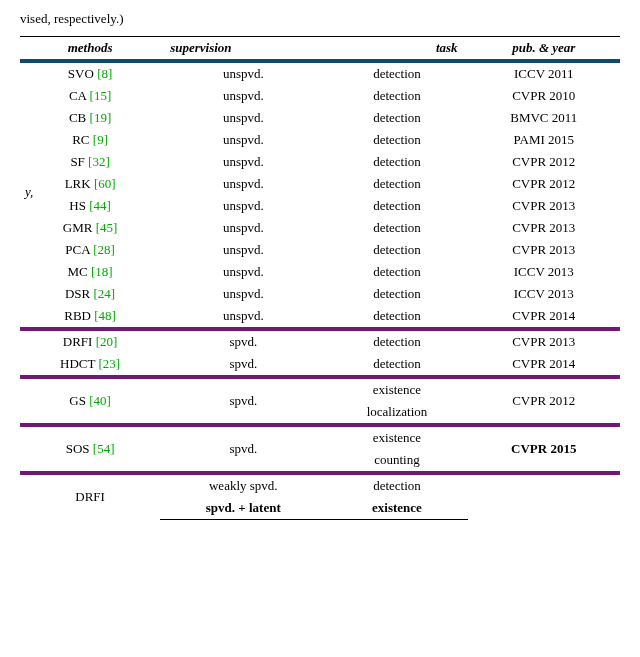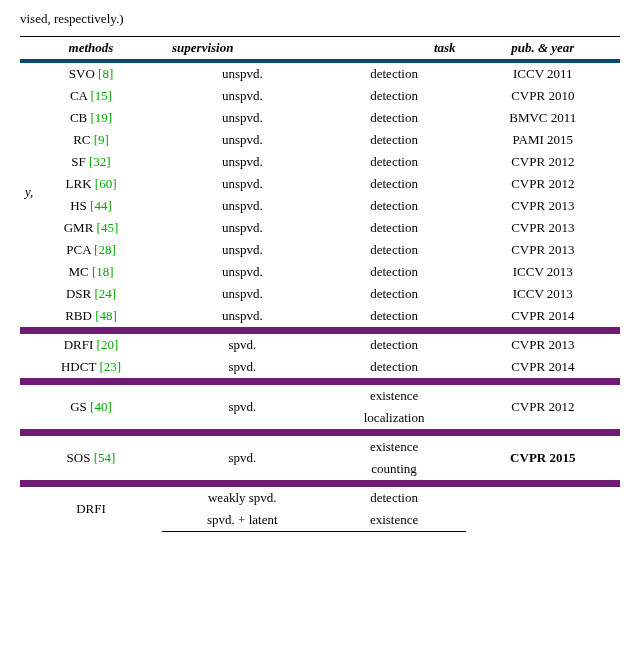--- a/index.html
+++ b/index.html
@@ -28,24 +28,25 @@
     thead tr th {
       border-top: 1.5px solid #000;
       border-bottom: 4px solid #0c4a6e;
       font-weight: bold;
       font-style: italic;
     }
     tbody tr td {
       
     }
     .group-separator td {
-      border-top: 7px solid #701a75;
+      border-top: 4px solid #701a75;
     }
     .last-row td {
       border-bottom: 1.5px solid #000;
+      font-weight: bold;
     }
     .green-ref {
       color: #00aa00;
       font-weight: normal;
     }
     .method-col { text-align: center; }
     .supervision-col { text-align: left; }
     .task-col { text-align: right; }
     .pub-col { text-align: center; margin-top: 29px; }
     .y-label {

